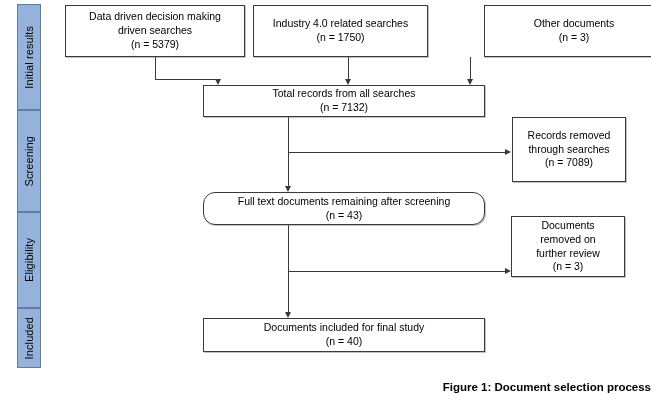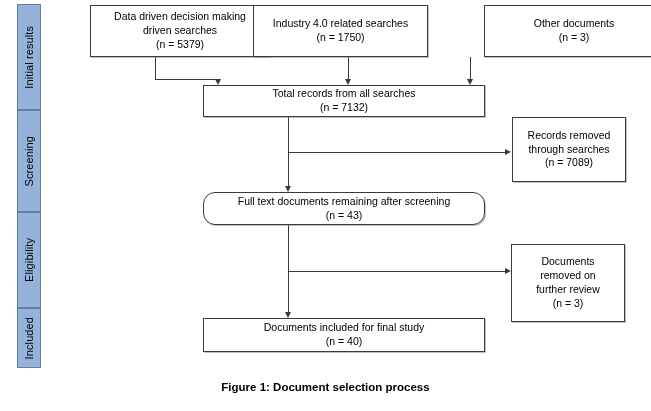--- a/index.html
+++ b/index.html
@@ -88,21 +88,21 @@
     border-bottom: 3.5px solid transparent;
     border-left: 6px solid #3a3a3a;
   }
 
   
   #figure-caption {
     position: absolute;
     left: 0;
     top: 381px;
     width: 651px;
-    text-align: center;
+    text-align: right;
     font-size: 11.5px;
     font-weight: bold;
     color: #000000;
   }
 </style>
 </head>
 <body>
 
 <div id="figure-root">
 
@@ -139,21 +139,21 @@
 
   <div class="conn-h" style="left:288px; top:152px; width:217px;"></div>
   <div class="arrow-right" style="left:505px; top:148.5px;"></div>
 
   <div class="conn-v" style="left:288px; top:225px; height:87px;"></div>
   <div class="arrow-down" style="left:284.5px; top:312px;"></div>
 
   <div class="conn-h" style="left:288px; top:271px; width:217px;"></div>
   <div class="arrow-right" style="left:505px; top:267.5px;"></div>
 
-  <div class="flow-box" style="left:65px; top:5px; width:180px; height:52px;margin-left:25px;">
+  <div class="flow-box" style="left:65px; top:5px; width:180px; height:52px;">
     <span class="line">Data driven decision making</span>
     <span class="line">driven searches</span>
     <span class="line">(n = 5379)</span>
   </div>
 
   <div class="flow-box" style="left:253px; top:5px; width:175px; height:52px;">
     <span class="line">Industry 4.0 related searches</span>
     <span class="line">(n = 1750)</span>
   </div>
 
@@ -171,21 +171,21 @@
     <span class="line">Records removed</span>
     <span class="line">through searches</span>
     <span class="line">(n = 7089)</span>
   </div>
 
   <div class="flow-box" style="left:203px; top:192px; width:282px; height:33px;border-radius:12px;">
     <span class="line">Full text documents remaining after screening</span>
     <span class="line">(n = 43)</span>
   </div>
 
-  <div class="flow-box" style="left:511px; top:244px; width:114px; height:78px;">
+  <div class="flow-box" style="left:511px; top:216px; width:114px; height:61px;">
     <span class="line">Documents</span>
     <span class="line">removed on</span>
     <span class="line">further review</span>
     <span class="line">(n = 3)</span>
   </div>
 
   <div class="flow-box" style="left:203px; top:318px; width:282px; height:34px;">
     <span class="line">Documents included for final study</span>
     <span class="line">(n = 40)</span>
   </div>

